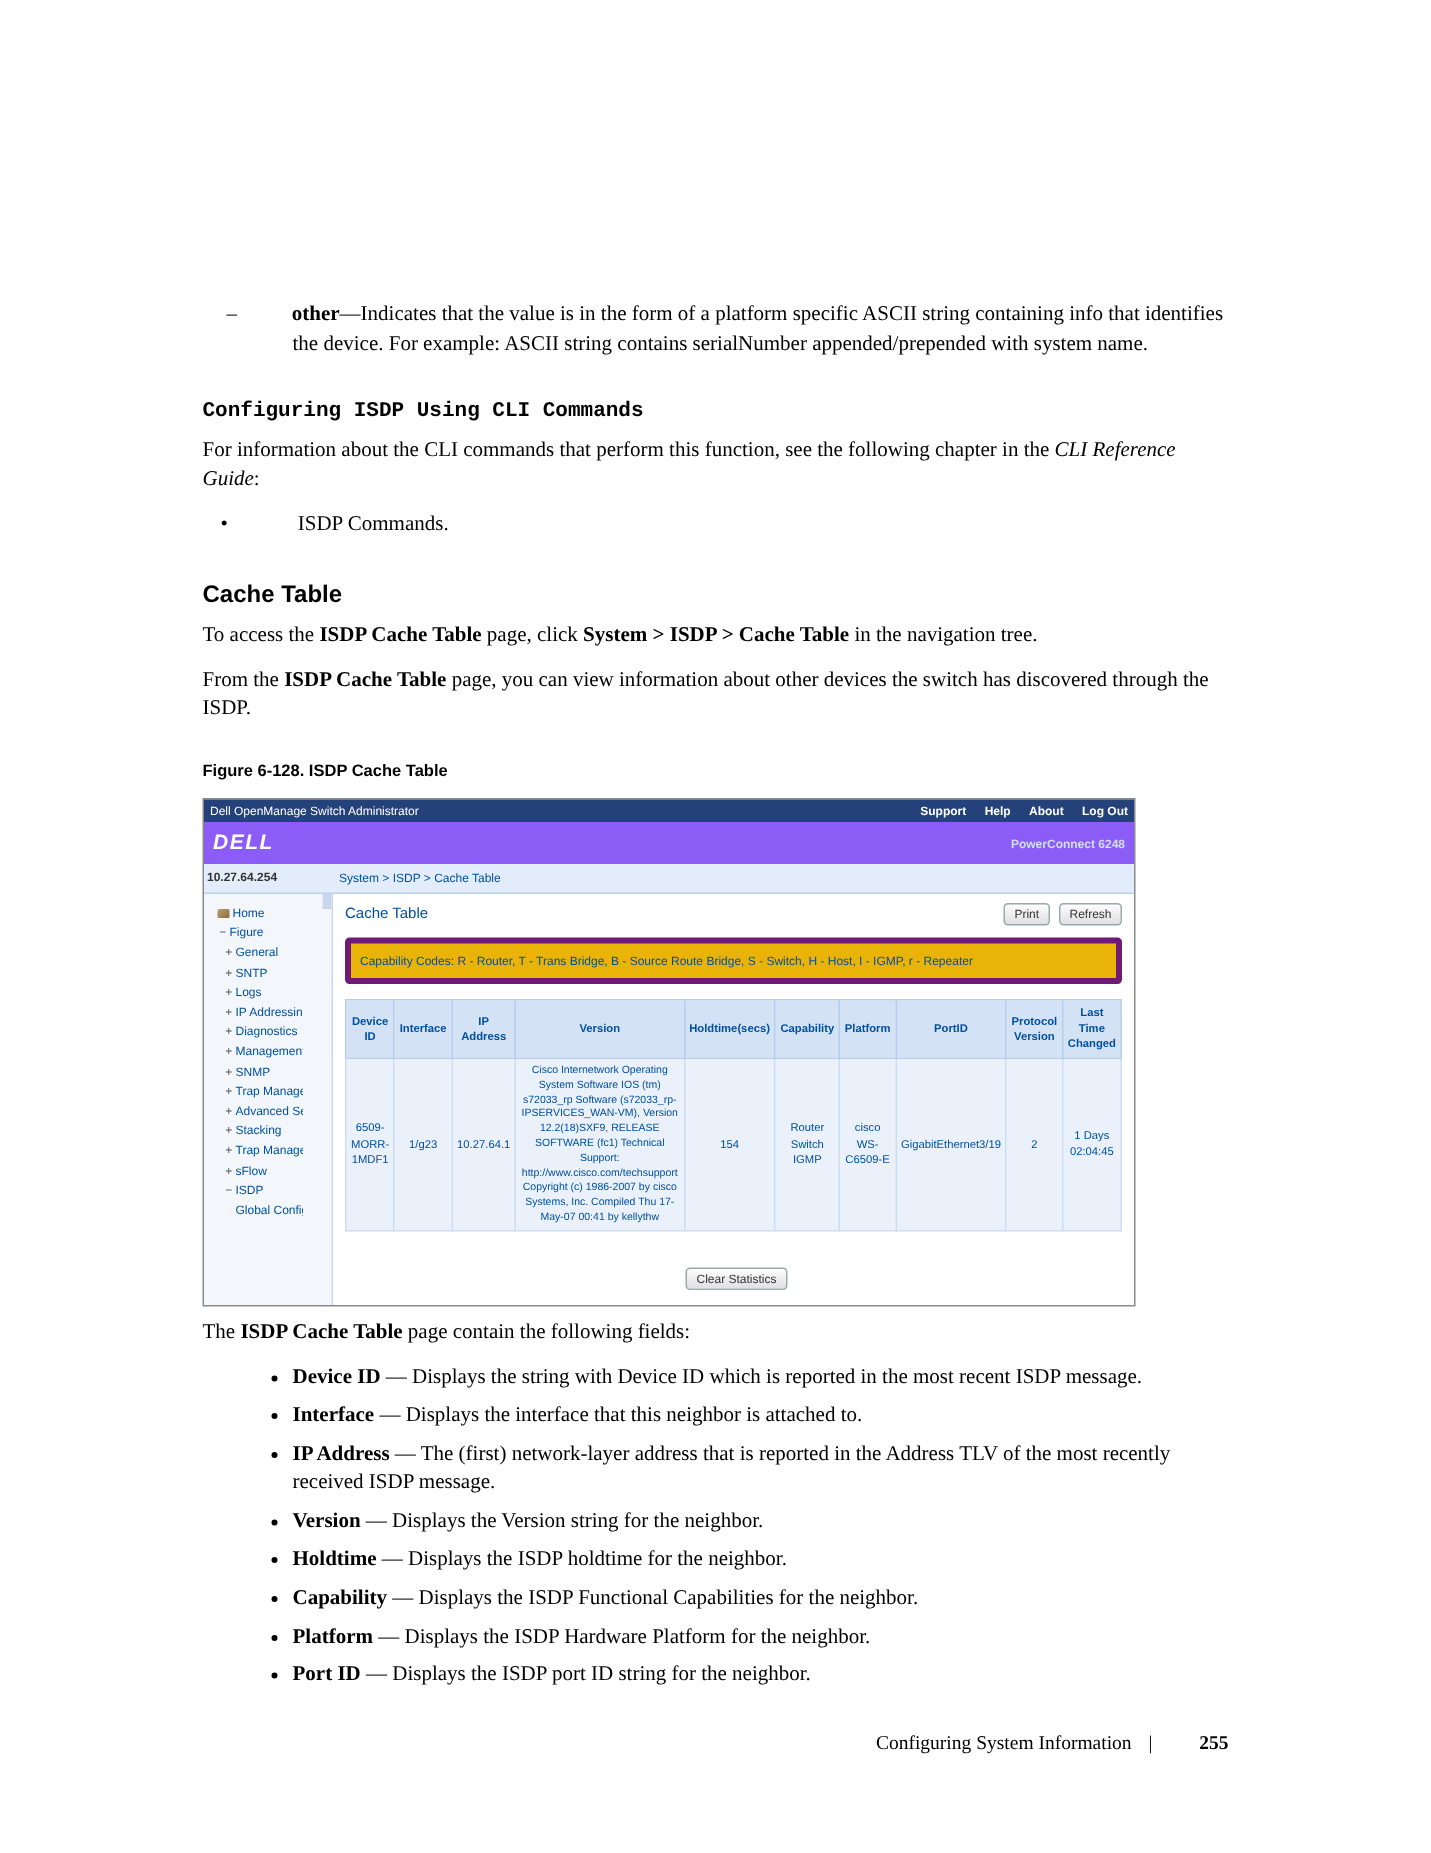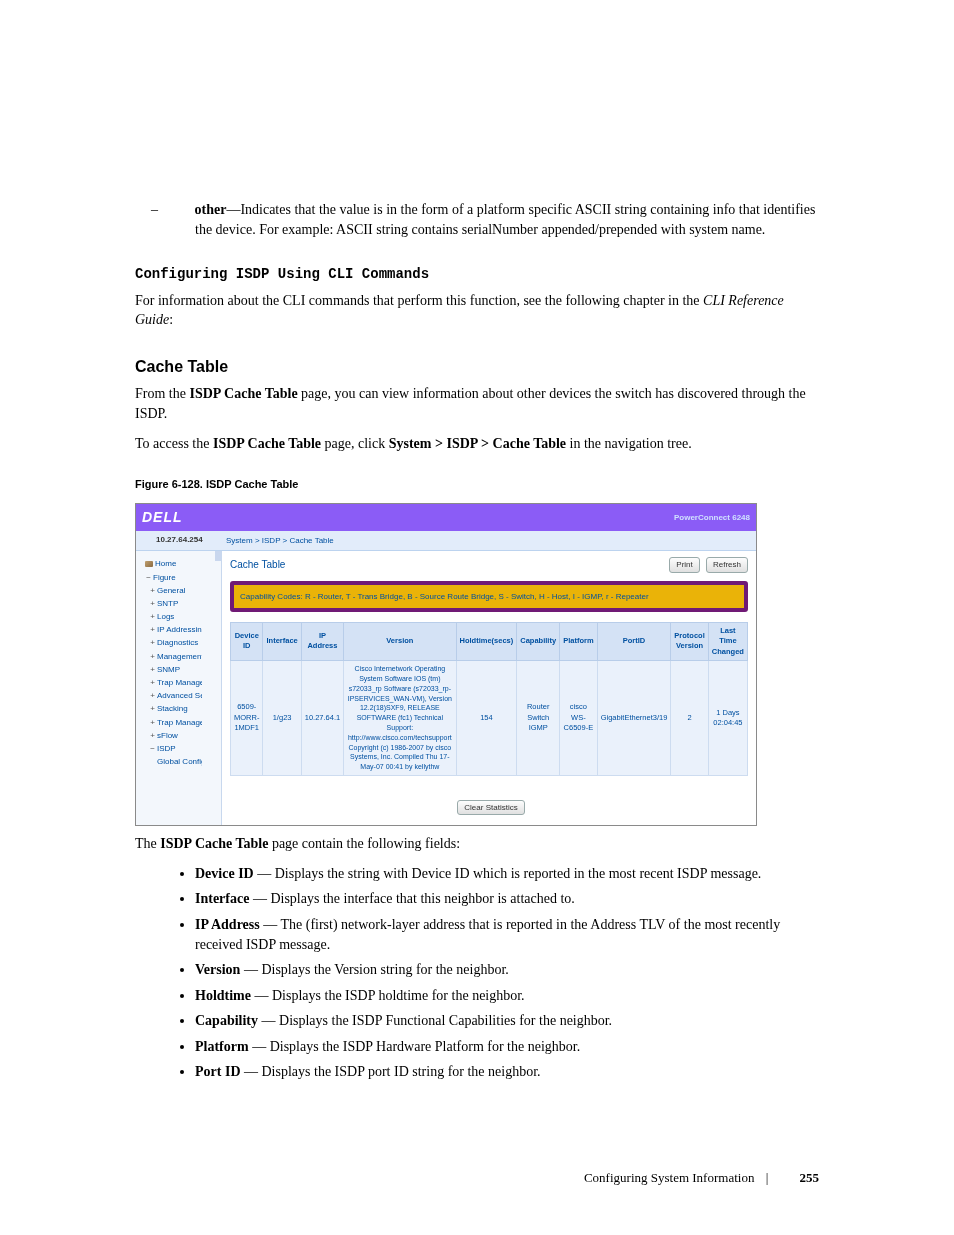--- a/index.html
+++ b/index.html
@@ -60,21 +60,21 @@
     font-family: Arial, Helvetica, sans-serif;
     font-weight: bold;
     font-size: 11px;
     margin-top: 24px;
     margin-bottom: 10px;
   }
   .italic { font-style: italic; }
   .bold { font-weight: bold; }
   .footer {
     position: absolute;
-    bottom: 48px;
+    bottom: 64px;
     right: 135px;
     font-size: 13px;
   }
   .footer .pnum { font-weight: bold; margin-left: 20px; }
   .footer .sep { margin: 0 8px; }
 
   
   .fig {
     width: 620px;
     border: 1px solid #8a8a8a;
@@ -105,21 +105,21 @@
   .fig .brandbar .prod { font-size: 8px; font-weight: bold; color: #cfe0ff; }
   .fig .pathbar {
     background: #e2ecfa;
     color: #0050a0;
     font-size: 8px;
     padding: 4px 6px 4px 90px;
     border-bottom: 1px solid #bcd3ef;
     position: relative;
   }
   .fig .pathbar .ip {
-    position: absolute; left: 20px; top: 3px; font-weight: bold; color: #333;
+    position: absolute; left: 2px; top: 3px; font-weight: bold; color: #333;
   }
   .fig .workarea {
     display: flex;
     background: #fff;
   }
   .fig .nav {
     width: 86px;
     background: #f3f7fc;
     border-right: 1px solid #c8d8ee;
     font-size: 8px;
@@ -196,34 +196,46 @@
     <span class="dash">–</span>
     <span class="bold">other</span><span>—Indicates that the value is in the form of a platform specific ASCII string containing info that identifies the device. For example: ASCII string contains serialNumber appended/prepended with system name.</span>
   </div>
 
   <div class="section-heading">Configuring ISDP Using CLI Commands</div>
 
   <p class="body-para">
     <span>For information about the CLI commands that perform this function, see the following chapter in the </span><span class="italic">CLI Reference Guide</span><span>:</span>
   </p>
 
+  <div class="bullet-line">
+    <span>ISDP Commands.</span>
+  </div>
 
   <div class="section-heading-big">Cache Table</div>
+
+  <p class="body-para">
+    <span>To access the </span><span class="bold">ISDP Cache Table</span><span> page, click </span><span class="bold">System &gt; ISDP &gt; Cache Table</span><span> in the navigation tree.</span>
+  </p>
 
   <p class="body-para">
     <span>From the </span><span class="bold">ISDP Cache Table</span><span> page, you can view information about other devices the switch has discovered through the ISDP.</span>
   </p>
 
-  <p class="body-para">
-    <span>To access the </span><span class="bold">ISDP Cache Table</span><span> page, click </span><span class="bold">System &gt; ISDP &gt; Cache Table</span><span> in the navigation tree.</span>
-  </p>
-
   <div class="figure-caption">Figure 6-128.    ISDP Cache Table</div>
 
   <div class="fig">
+    <div class="topbar">
+      <span>Dell OpenManage Switch Administrator</span>
+      <span class="links">
+        <span>Support</span>
+        <span>Help</span>
+        <span>About</span>
+        <span>Log Out</span>
+      </span>
+    </div>
     <div class="brandbar">
       <span class="logo">DELL</span>
       <span class="prod">PowerConnect 6248</span>
     </div>
     <div class="pathbar">
       <span class="ip">10.27.64.254</span>
       <span>System &gt; ISDP &gt; Cache Table</span>
     </div>
     <div class="workarea">
       <div class="nav">

